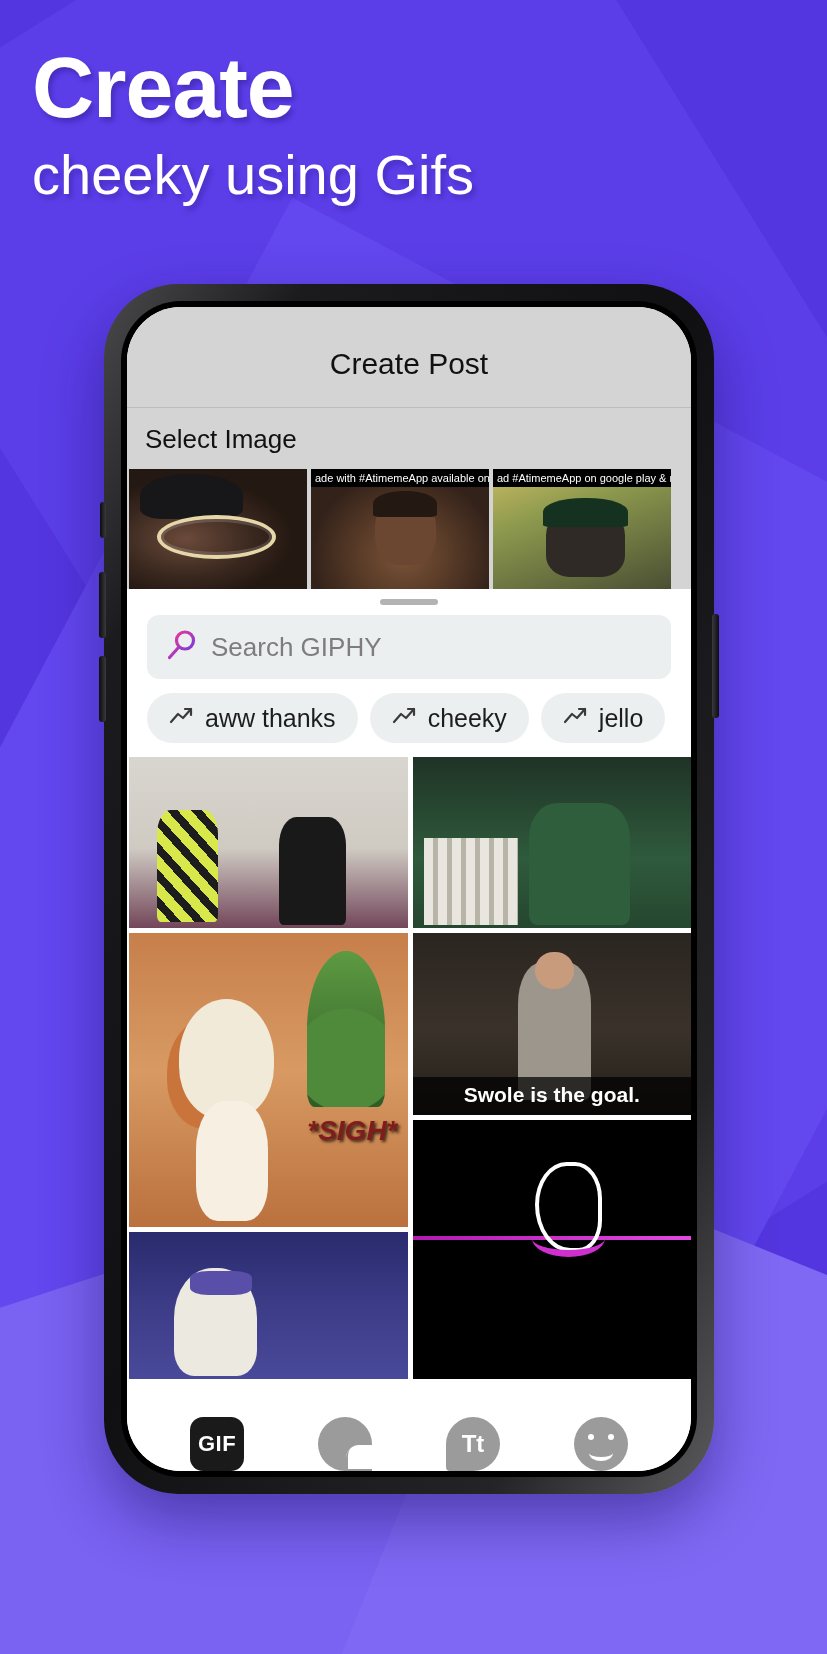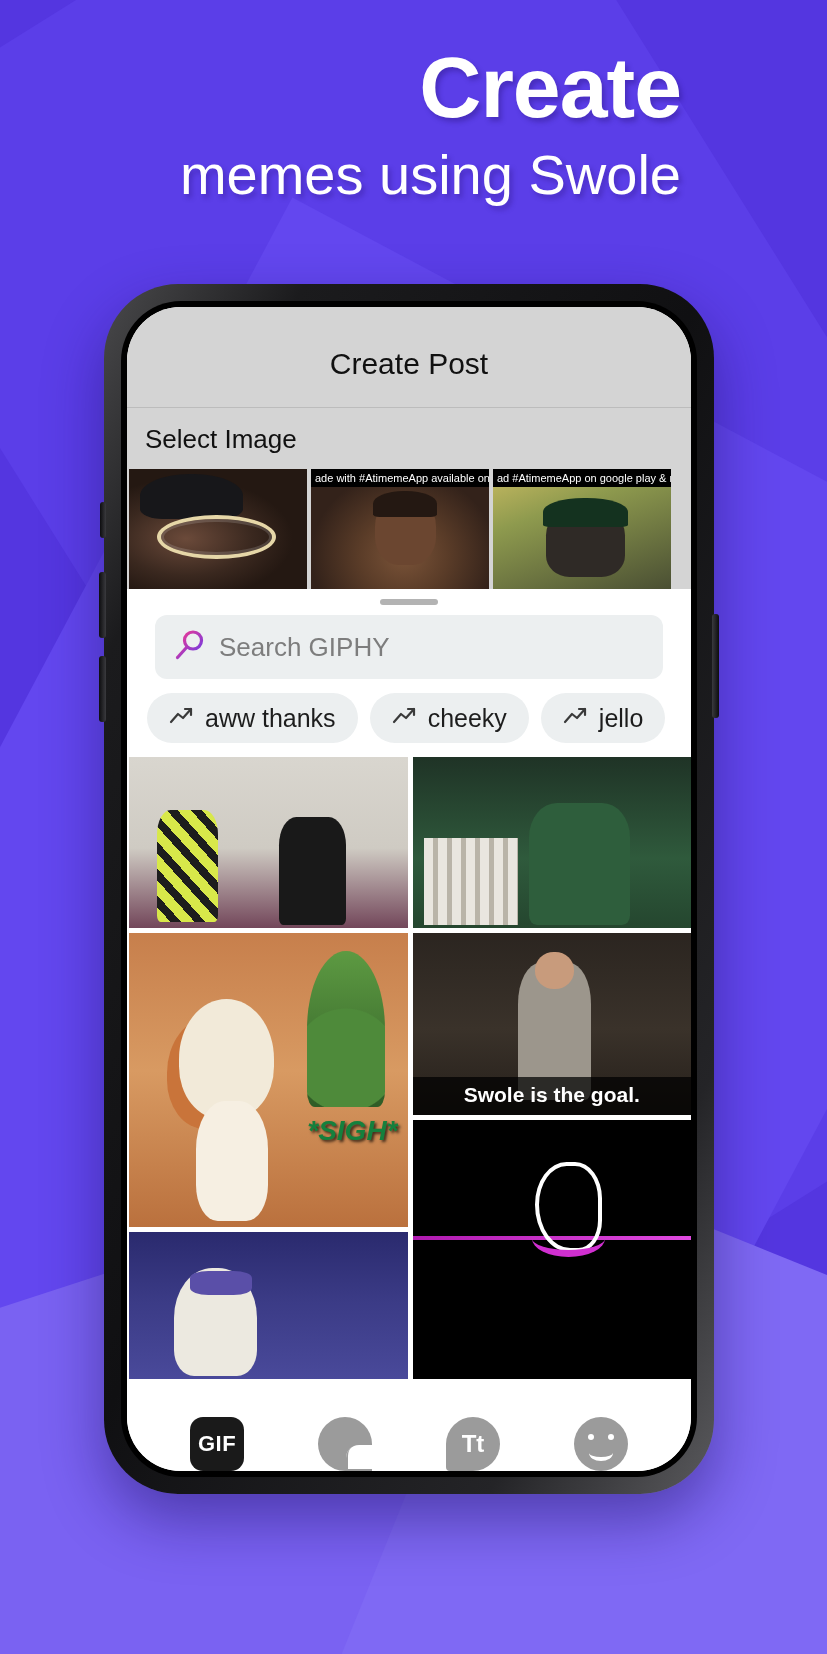--- a/index.html
+++ b/index.html
@@ -48,21 +48,21 @@
     width: 640px; height: 700px;
     background: #7f69f4;
     transform: rotate(22deg);
   }
 
   
   .headline-wrap {
     position: absolute;
     left: 0; top: 44px;
     width: 681px;
-    text-align: right;
+    text-align: left;
     z-index: 5;
     padding-left: 32px;
   }
   .headline-1 {
     color: #ffffff;
     font-size: 86px;
     font-weight: bold;
     letter-spacing: -1px;
     line-height: 1.0;
     text-shadow: 3px 4px 5px rgba(40,18,120,0.38);
@@ -183,21 +183,21 @@
     background: #fff;
     flex: 0 0 auto;
     padding: 8px 0 0;
   }
   .grabber {
     width: 58px; height: 6px;
     background: #b3b3b3;
     border-radius: 3px;
     margin: 2px auto 10px;
   }
-  .search-row { padding: 0 28px; }
+  .search-row { padding: 0 20px; }
   .search-box {
     display: flex;
     align-items: center;
     gap: 12px;
     background: #eceff0;
     border-radius: 12px;
     height: 64px;
     padding: 0 18px;
   }
   .search-input {
@@ -247,21 +247,21 @@
     background: rgba(0,0,0,0.72);
     color: #fff;
     font-size: 21px;
     text-align: center;
     padding: 6px 4px 8px;
     font-weight: bold;
   }
   .tile-overlay-text {
     position: absolute;
     right: 10px; bottom: 80px;
-    color: #15803d;
+    color: #7f1d1d;
     font-size: 28px;
     font-weight: bold;
     font-style: italic;
     text-shadow: 2px 2px 3px rgba(0,0,0,.7);
   }
 
   
   .g-ladies { height:175px; background:
       linear-gradient(180deg,#d9d6cf 0%, #cfcbc3 52%, #6e4055 100%); position:relative; }
   .g-ladies::before { content:""; position:absolute; left:10%; top:30%; width:22%; height:64%;
@@ -367,21 +367,21 @@
 <body>
 
 <div class="promo">
   <div class="bg-shape-a"></div>
   <div class="bg-shape-b"></div>
   <div class="bg-shape-c"></div>
   <div class="bg-shape-d"></div>
 
   <div class="headline-wrap">
     <div class="headline-1">Create</div>
-    <div class="headline-2">memes using Swole</div>
+    <div class="headline-2">cheeky using Gifs</div>
   </div>
 
   <div class="phone">
     <div class="btn-side btn-mute"></div>
     <div class="btn-side btn-volup"></div>
     <div class="btn-side btn-voldn"></div>
     <div class="btn-side btn-power"></div>
 
     <div class="phone-inner">
       <div class="screen">

